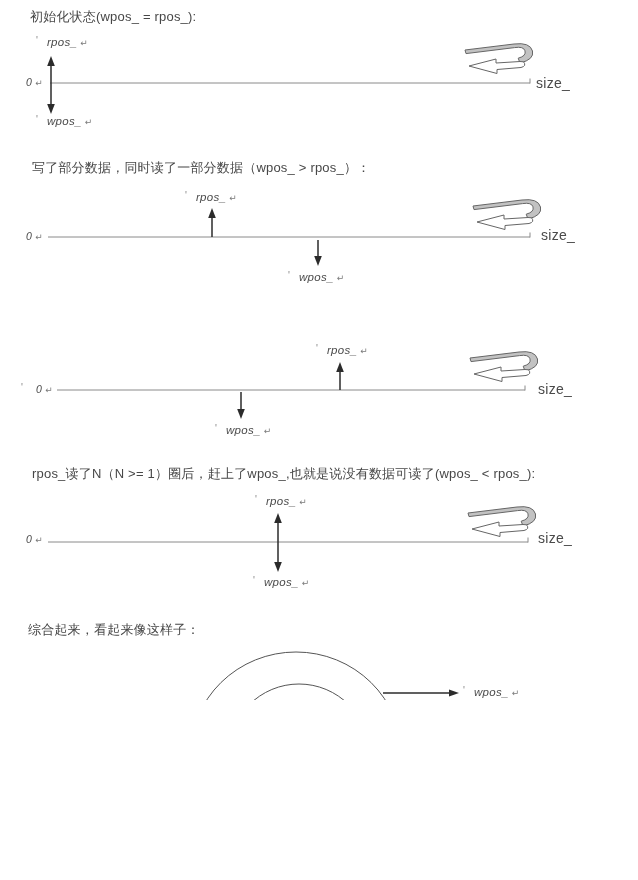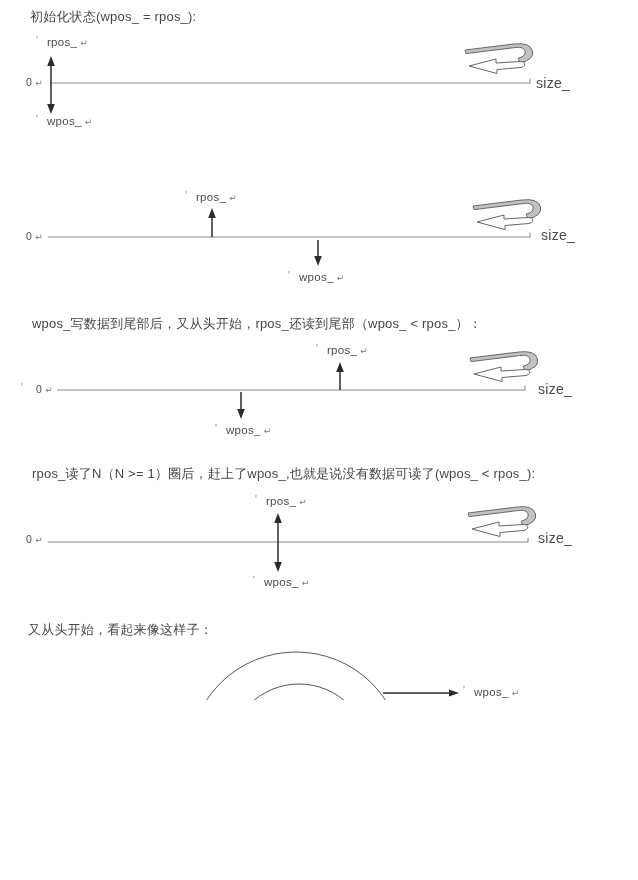--- a/index.html
+++ b/index.html
@@ -5,21 +5,21 @@
   html,body{margin:0;padding:0;background:#fff;}
   #page{
     position:relative;width:638px;height:700px;background:#ffffff;overflow:hidden;
     font-family:"Liberation Sans","DejaVu Sans",sans-serif;color:#474747;
   }
   .heading{
     position:absolute;font-size:13px;letter-spacing:.2px;color:#474747;white-space:nowrap;
   }
   .lblrow{position:absolute;white-space:nowrap;font-size:11.5px;color:#4a4a4a;}
   .lblrow .tick{font-size:10px;color:#8a8a8a;margin-right:9px;vertical-align:2px;}
-  .lblrow .name{letter-spacing:.3px;}
+  .lblrow .name{letter-spacing:.3px;font-style:italic;}
   .lblrow .ret{font-size:9px;color:#7a7a7a;margin-left:3px;}
   .zero{font-size:10.5px;}
   .sizelbl{position:absolute;font-size:14px;color:#4a4a4a;letter-spacing:.3px;white-space:nowrap;}
   .lonetick{position:absolute;font-size:10px;color:#8a8a8a;}
   #overlay{position:absolute;left:0;top:0;pointer-events:none;}
 </style>
 </head>
 <body>
 
 <div id="page">
@@ -82,35 +82,35 @@
     <polyline points="22,827 45,827 45,852" fill="none" stroke="#cbcbcb" stroke-width="1.5"></polyline>
     <polyline points="548,828 527,828 527,850" fill="none" stroke="#cbcbcb" stroke-width="1.5"></polyline>
   </svg>
 
   <div class="heading" style="left:30px;top:8px">初始化状态(wpos_ = rpos_):</div>
   <div class="lblrow" style="left:36px;top:35px"><span class="tick">'</span><span class="name">rpos_</span><span class="ret">↵</span></div>
   <div class="lblrow zero" style="left:26px;top:76px"><span class="name">0</span><span class="ret">↵</span></div>
   <div class="sizelbl" style="left:536px;top:75px">size_</div>
   <div class="lblrow" style="left:36px;top:114px"><span class="tick">'</span><span class="name">wpos_</span><span class="ret">↵</span></div>
 
+  <div class="heading" style="left:32px;top:159px">写了部分数据，同时读了一部分数据（wpos_ &gt; rpos_）：</div>
   <div class="lblrow" style="left:185px;top:190px"><span class="tick">'</span><span class="name">rpos_</span><span class="ret">↵</span></div>
   <div class="lblrow zero" style="left:26px;top:230px"><span class="name">0</span><span class="ret">↵</span></div>
   <div class="sizelbl" style="left:541px;top:227px">size_</div>
   <div class="lblrow" style="left:288px;top:270px"><span class="tick">'</span><span class="name">wpos_</span><span class="ret">↵</span></div>
 
-  <div class="heading" style="left:32px;top:315px">wpos_写数据到尾部后，又从头开始，rpos_还读到尾部（wpos_ &lt; rpos_）：</div>
   <div class="lblrow" style="left:316px;top:343px"><span class="tick">'</span><span class="name">rpos_</span><span class="ret">↵</span></div>
   <div class="lonetick" style="left:21px;top:382px">'</div>
   <div class="lblrow zero" style="left:36px;top:383px"><span class="name">0</span><span class="ret">↵</span></div>
   <div class="sizelbl" style="left:538px;top:381px">size_</div>
   <div class="lblrow" style="left:215px;top:423px"><span class="tick">'</span><span class="name">wpos_</span><span class="ret">↵</span></div>
 
   <div class="heading" style="left:32px;top:465px">rpos_读了N（N &gt;= 1）圈后，赶上了wpos_,也就是说没有数据可读了(wpos_ &lt; rpos_):</div>
   <div class="lblrow" style="left:255px;top:494px"><span class="tick">'</span><span class="name">rpos_</span><span class="ret">↵</span></div>
   <div class="lblrow zero" style="left:26px;top:533px"><span class="name">0</span><span class="ret">↵</span></div>
   <div class="sizelbl" style="left:538px;top:530px">size_</div>
   <div class="lblrow" style="left:253px;top:575px"><span class="tick">'</span><span class="name">wpos_</span><span class="ret">↵</span></div>
 
-  <div class="heading" style="left:28px;top:621px">又从头开始，看起来像这样子：</div>
+  <div class="heading" style="left:28px;top:621px">综合起来，看起来像这样子：</div>
   <div class="lblrow" style="left:463px;top:685px"><span class="tick">'</span><span class="name">wpos_</span><span class="ret">↵</span></div>
   <div class="lblrow" style="left:434px;top:717px"><span class="name">rpos_</span><span class="ret">↵</span></div>
 
 </div>
 
 </body></html>

